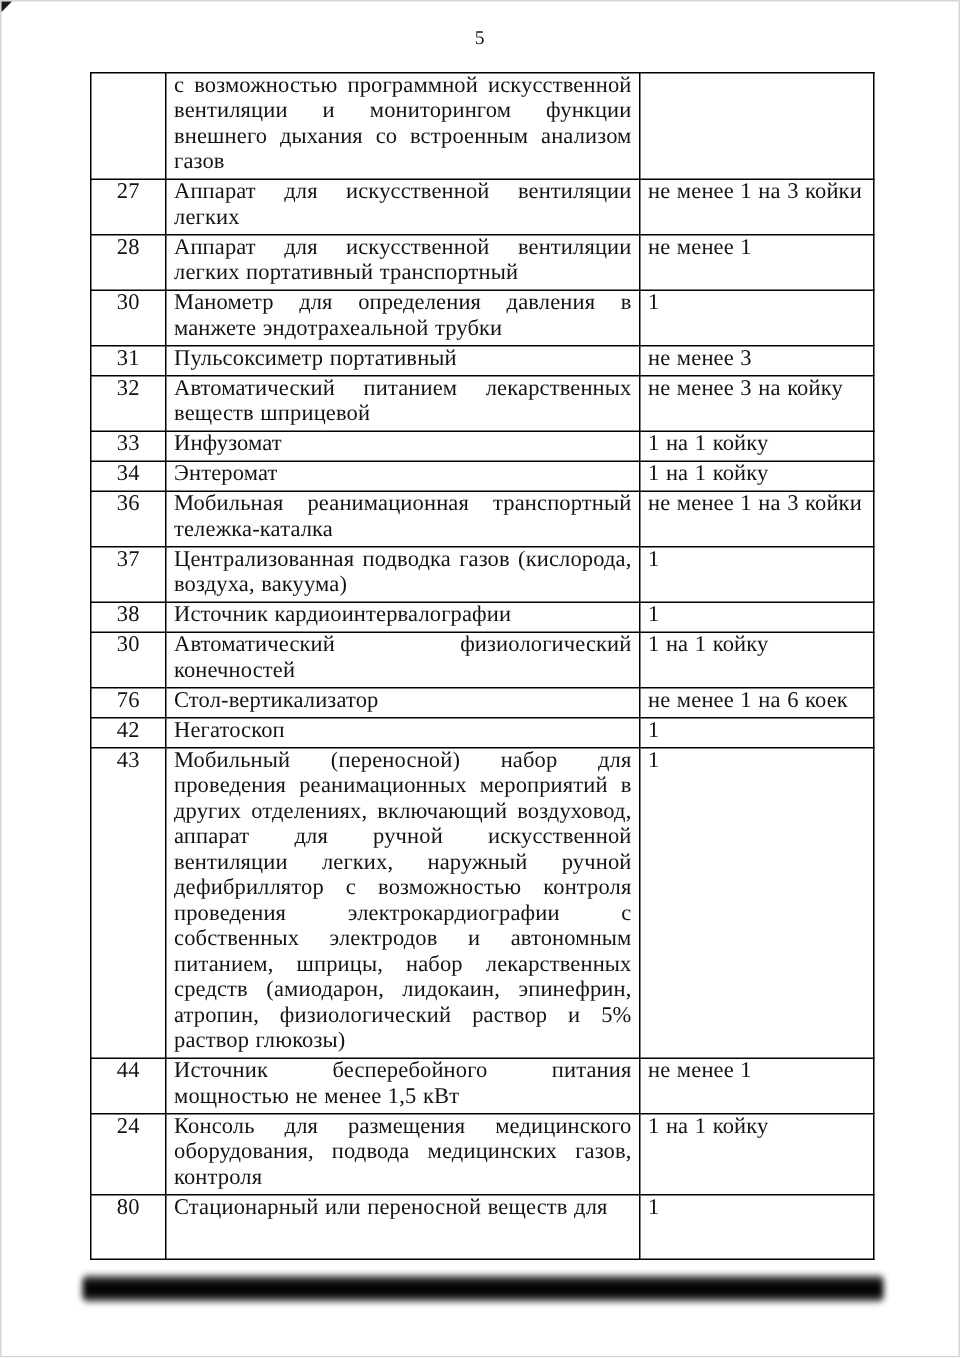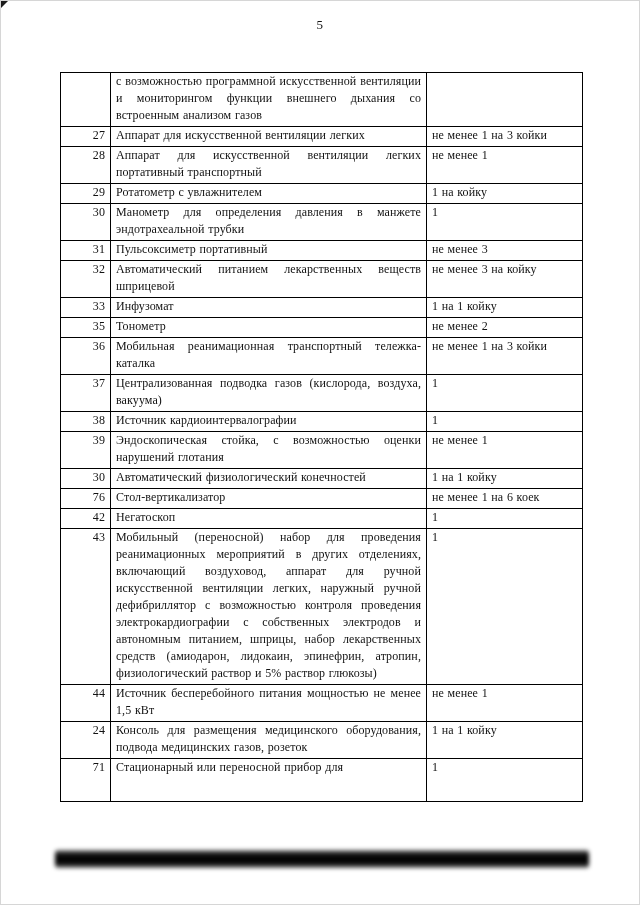--- a/index.html
+++ b/index.html
@@ -35,37 +35,37 @@
     position: absolute;
     top: 16px;
     left: 0;
     right: 0;
     text-align: center;
     font-size: 13px;
     letter-spacing: 0.5px;
   }
   table.equipment-table {
     position: absolute;
-    top: 71px;
+    top: 47px;
     left: 59px;
     width: 522px;
     border-collapse: collapse;
     table-layout: fixed;
-    font-size: 12px;
+    font-size: 15px;
     line-height: 17px;
   }
   table.equipment-table td {
     border: 1px solid #000000;
     vertical-align: top;
     padding: 0 5px 2px 5px;
     word-spacing: 0.5px;
     letter-spacing: 0.1px;
   }
   td.col-num {
-    text-align: right;
+    text-align: center;
     padding-left: 2px;
     padding-right: 2px;
   }
   td.col-name {
     text-align: justify;
     text-align-last: left;
   }
   td.col-qty {
     text-align: left;
   }
@@ -110,70 +110,60 @@
           <td class="col-num">27</td>
           <td class="col-name">Аппарат для искусственной вентиляции легких</td>
           <td class="col-qty">не менее 1 на 3 койки</td>
         </tr>
         <tr>
           <td class="col-num">28</td>
           <td class="col-name">Аппарат для искусственной вентиляции легких портативный транспортный</td>
           <td class="col-qty">не менее 1</td>
         </tr>
         <tr>
-          <td class="col-num">29</td>
-          <td class="col-name">Ротатометр с увлажнителем</td>
-          <td class="col-qty">1 на койку</td>
-        </tr>
-        <tr>
           <td class="col-num">30</td>
           <td class="col-name">Манометр для определения давления в манжете эндотрахеальной трубки</td>
           <td class="col-qty">1</td>
         </tr>
         <tr>
           <td class="col-num">31</td>
           <td class="col-name">Пульсоксиметр портативный</td>
           <td class="col-qty">не менее 3</td>
         </tr>
         <tr>
           <td class="col-num">32</td>
           <td class="col-name">Автоматический питанием лекарственных веществ шприцевой</td>
           <td class="col-qty">не менее 3 на койку</td>
         </tr>
         <tr>
           <td class="col-num">33</td>
           <td class="col-name">Инфузомат</td>
           <td class="col-qty">1 на 1 койку</td>
         </tr>
         <tr>
-          <td class="col-num">35</td>
-          <td class="col-name">Тонометр</td>
-          <td class="col-qty">не менее 2</td>
+          <td class="col-num">34</td>
+          <td class="col-name">Энтеромат</td>
+          <td class="col-qty">1 на 1 койку</td>
         </tr>
         <tr>
           <td class="col-num">36</td>
           <td class="col-name">Мобильная реанимационная транспортный тележка-каталка</td>
           <td class="col-qty">не менее 1 на 3 койки</td>
         </tr>
         <tr>
           <td class="col-num">37</td>
           <td class="col-name">Централизованная подводка газов (кислорода, воздуха, вакуума)</td>
           <td class="col-qty">1</td>
         </tr>
         <tr>
           <td class="col-num">38</td>
           <td class="col-name">Источник кардиоинтервалографии</td>
           <td class="col-qty">1</td>
         </tr>
         <tr>
-          <td class="col-num">39</td>
-          <td class="col-name">Эндоскопическая стойка, с возможностью оценки нарушений глотания</td>
-          <td class="col-qty">не менее 1</td>
-        </tr>
-        <tr>
           <td class="col-num">30</td>
           <td class="col-name">Автоматический физиологический конечностей</td>
           <td class="col-qty">1 на 1 койку</td>
         </tr>
         <tr>
           <td class="col-num">76</td>
           <td class="col-name">Стол-вертикализатор</td>
           <td class="col-qty">не менее 1 на 6 коек</td>
         </tr>
         <tr>
@@ -186,25 +176,25 @@
           <td class="col-name">Мобильный (переносной) набор для проведения реанимационных мероприятий в других отделениях, включающий воздуховод, аппарат для ручной искусственной вентиляции легких, наружный ручной дефибриллятор с возможностью контроля проведения электрокардиографии с собственных электродов и автономным питанием, шприцы, набор лекарственных средств (амиодарон, лидокаин, эпинефрин, атропин, физиологический раствор и 5% раствор глюкозы)</td>
           <td class="col-qty">1</td>
         </tr>
         <tr>
           <td class="col-num">44</td>
           <td class="col-name">Источник бесперебойного питания мощностью не менее 1,5 кВт</td>
           <td class="col-qty">не менее 1</td>
         </tr>
         <tr>
           <td class="col-num">24</td>
-          <td class="col-name">Консоль для размещения медицинского оборудования, подвода медицинских газов, розеток</td>
-          <td class="col-qty">1 на 1 койку</td>
-        </tr>
-        <tr>
-          <td class="col-num">71</td>
-          <td class="col-name">Стационарный или переносной прибор для</td>
+          <td class="col-name">Консоль для размещения медицинского оборудования, подвода медицинских газов, контроля</td>
+          <td class="col-qty">1 на 1 койку</td>
+        </tr>
+        <tr>
+          <td class="col-num">80</td>
+          <td class="col-name">Стационарный или переносной веществ для</td>
           <td class="col-qty">1</td>
         </tr>
       </tbody>
   </table>
 
   <div class="scan-shadow"></div>
 </div>
 
 </body></html>

